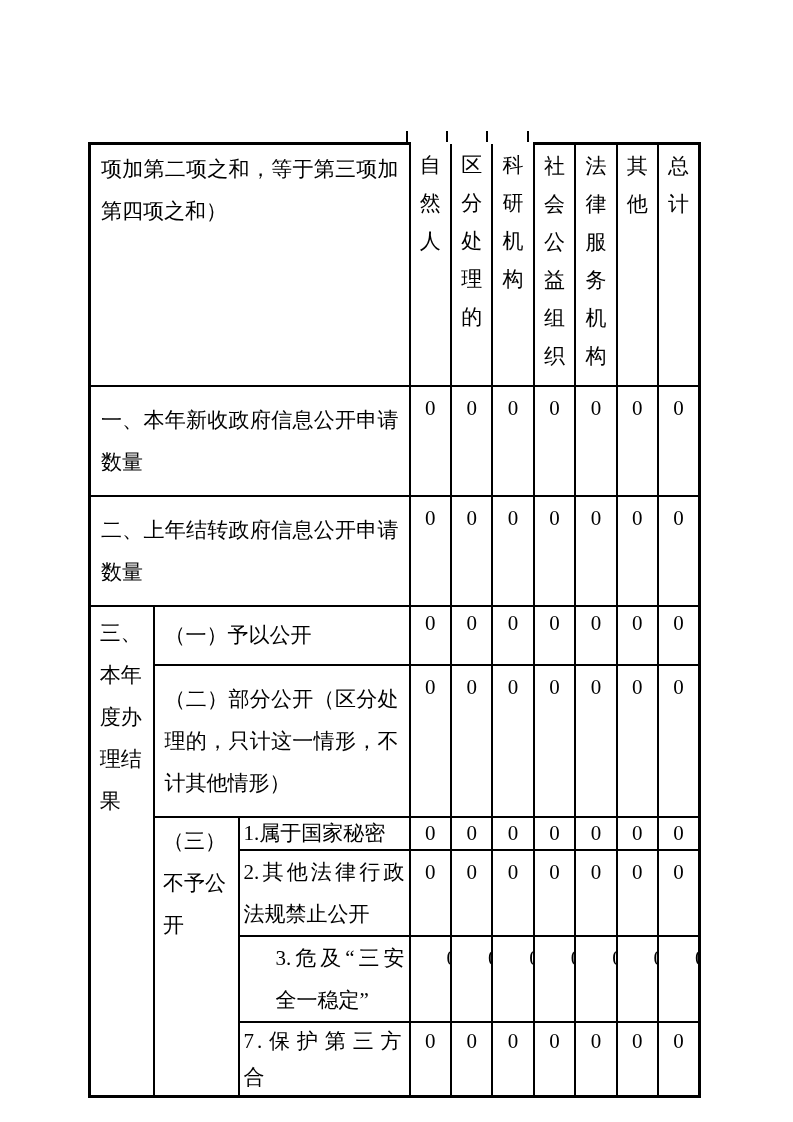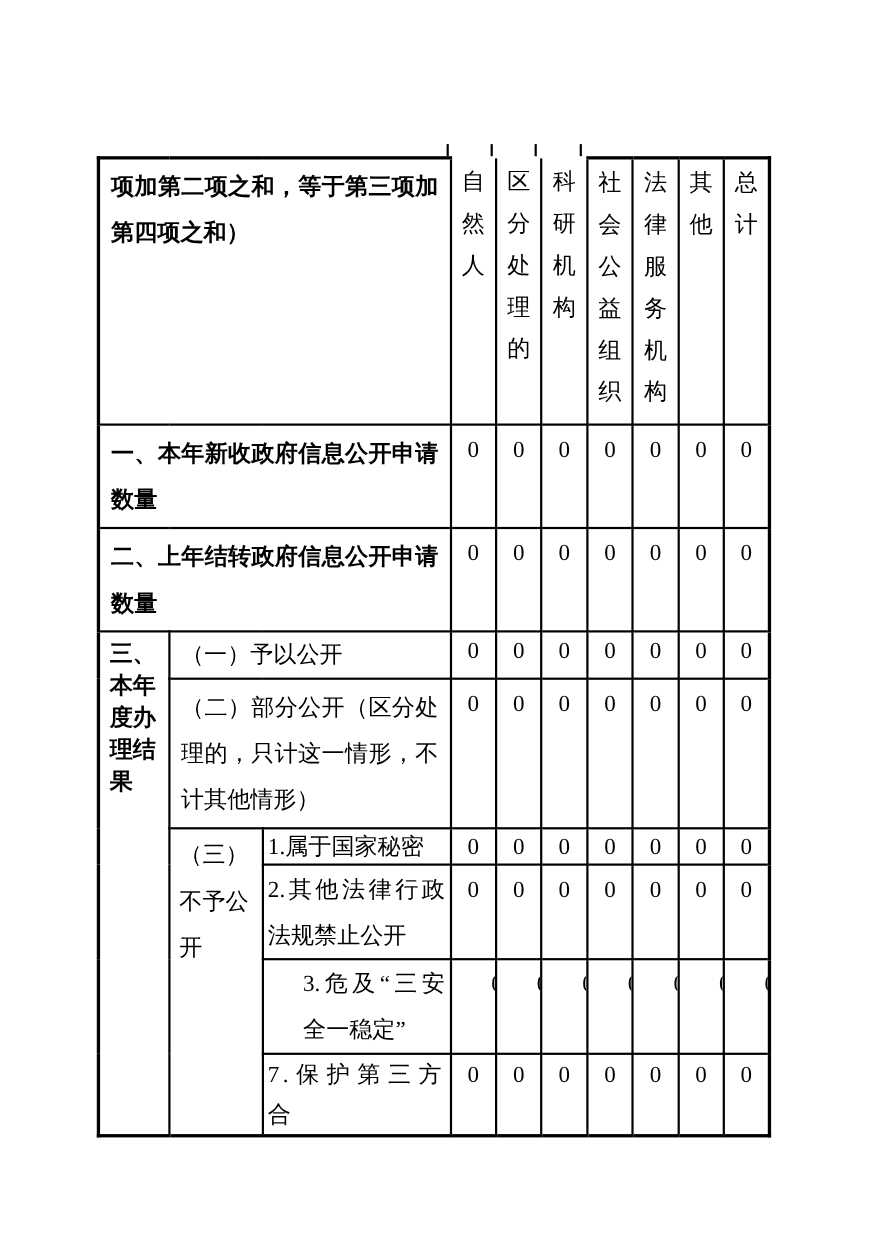--- a/index.html
+++ b/index.html
@@ -22,43 +22,43 @@
   }
   td {
     border: 2px solid #000;
     vertical-align: top;
     font-size: 21px;
     line-height: 42px;
     padding: 0 6px;
     overflow: hidden;
   }
   
-  .bl { border-left-width: 3px; font-weight: bold; }
+  .bl { border-left-width: 3px; }
   .br { border-right-width: 3px; }
   .bt { border-top-width: 3px; }
   .bb { border-bottom-width: 3px; }
   
   .no-top { border-top: 0 !important; }
 
   .note-cell { padding: 3px 10px 0 10px; text-align: justify; text-justify: inter-character; }
 
   .vhead { padding: 2px 0 0 0; text-align: center; }
   .vhead .vtext {
     width: 22px; margin: 0 auto;
     line-height: 38px;
     word-break: break-all; line-break: anywhere;
     text-align: center;
   }
 
-  .rowlabel { padding: 4px 10px; text-align: justify; text-justify: inter-character; }
+  .rowlabel { padding: 12px 10px; text-align: justify; text-justify: inter-character; }
 
   .sec-label { padding: 5px 0 0 0; }
   .sec-label .vtext {
     width: 44px; margin: 0 auto;
-    line-height: 29px;
+    line-height: 42px;
     word-break: break-all; line-break: anywhere;
   }
   .grp-label { padding: 2px 0 0 0; }
   .grp-label .vtext {
     width: 66px; margin: 0 auto;
     line-height: 42px;
     word-break: break-all; line-break: anywhere;
   }
 
   .item { padding: 0 4px; text-align: justify; text-justify: inter-character; }

